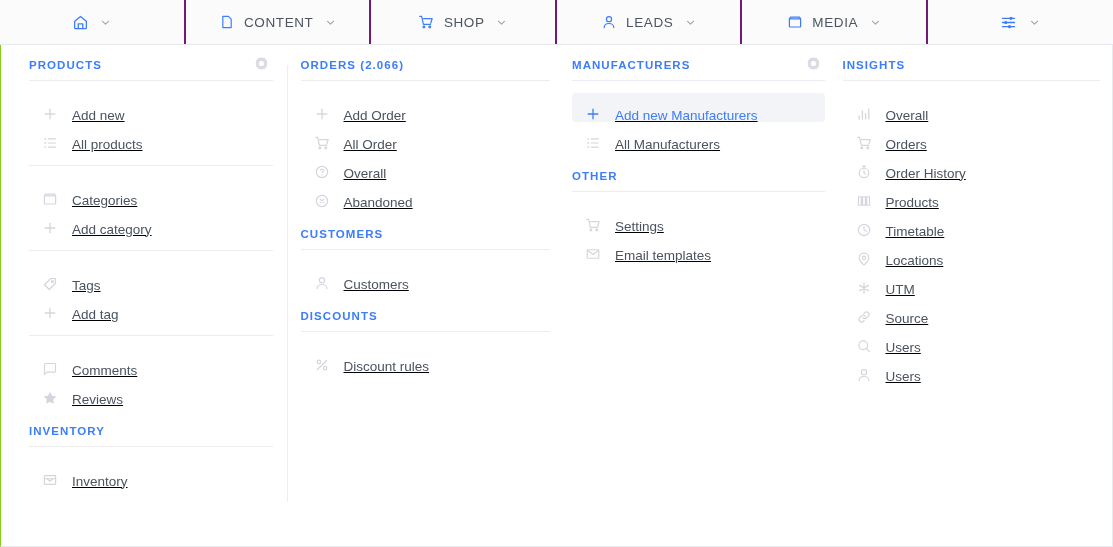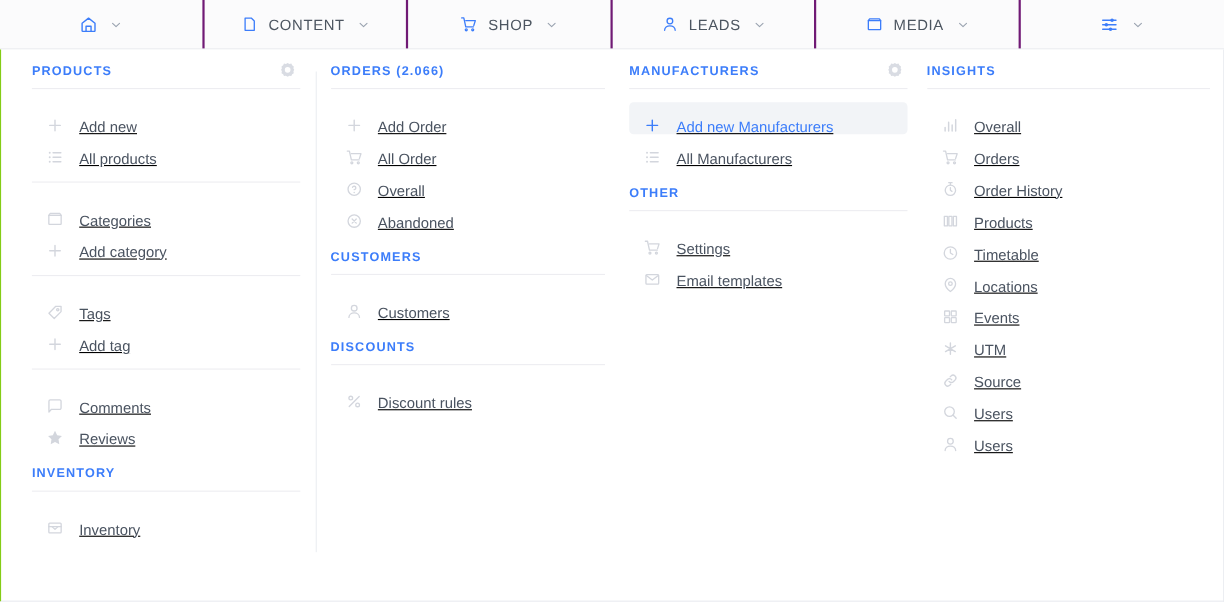--- a/index.html
+++ b/index.html
@@ -590,31 +590,20 @@
                 <svg viewBox="0 0 18 18" width="16" height="16">
                   <path fill="none" stroke="currentColor" stroke-width="1.35" stroke-linecap="round" stroke-linejoin="round" d="M14.3 7.7c0 4-5.3 8-5.3 8s-5.3-4-5.3-8a5.3 5.3 0 0 1 10.6 0z"></path>
                   <circle fill="none" stroke="currentColor" stroke-width="1.35" stroke-linecap="round" stroke-linejoin="round" cx="9" cy="7.7" r="1.85"></circle>
                 </svg>
               </span>
           <span class="mi-label">Locations</span>
         </div>
             <div class="menu-item">
           <span class="mi-icon">
                 <svg viewBox="0 0 18 18" width="16" height="16">
-                  <rect fill="none" stroke="currentColor" stroke-width="1.35" stroke-linecap="round" stroke-linejoin="round" x="3.1" y="3.1" width="5" height="5" rx="0.6"></rect>
-                  <rect fill="none" stroke="currentColor" stroke-width="1.35" stroke-linecap="round" stroke-linejoin="round" x="9.9" y="3.1" width="5" height="5" rx="0.6"></rect>
-                  <rect fill="none" stroke="currentColor" stroke-width="1.35" stroke-linecap="round" stroke-linejoin="round" x="3.1" y="9.9" width="5" height="5" rx="0.6"></rect>
-                  <rect fill="none" stroke="currentColor" stroke-width="1.35" stroke-linecap="round" stroke-linejoin="round" x="9.9" y="9.9" width="5" height="5" rx="0.6"></rect>
-                </svg>
-              </span>
-          <span class="mi-label">Events</span>
-        </div>
-            <div class="menu-item">
-          <span class="mi-icon">
-                <svg viewBox="0 0 18 18" width="16" height="16">
                   <path fill="none" stroke="currentColor" stroke-width="1.45" stroke-linecap="round" d="M9 3.2v11.6M4 6.1l10 5.8M14 6.1 4 11.9"></path>
                 </svg>
               </span>
           <span class="mi-label">UTM</span>
         </div>
             <div class="menu-item">
           <span class="mi-icon">
                 <svg viewBox="0 0 18 18" width="16" height="16">
                   <path fill="none" stroke="currentColor" stroke-width="1.35" stroke-linecap="round" stroke-linejoin="round" d="M7.6 9.8a2.9 2.9 0 0 0 4.4.3l1.8-1.8a2.9 2.9 0 0 0-4.1-4.1l-1 1"></path>
                   <path fill="none" stroke="currentColor" stroke-width="1.35" stroke-linecap="round" stroke-linejoin="round" d="M10.4 8.2a2.9 2.9 0 0 0-4.4-.3L4.2 9.7a2.9 2.9 0 0 0 4.1 4.1l1-1"></path>

